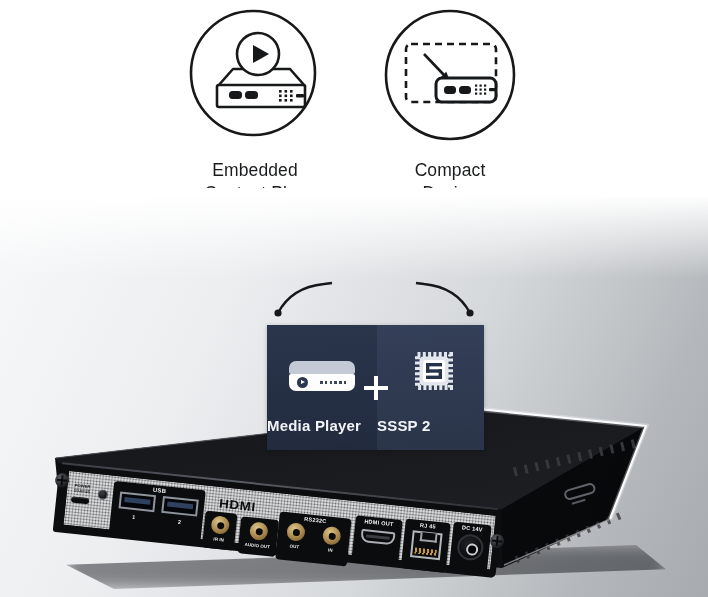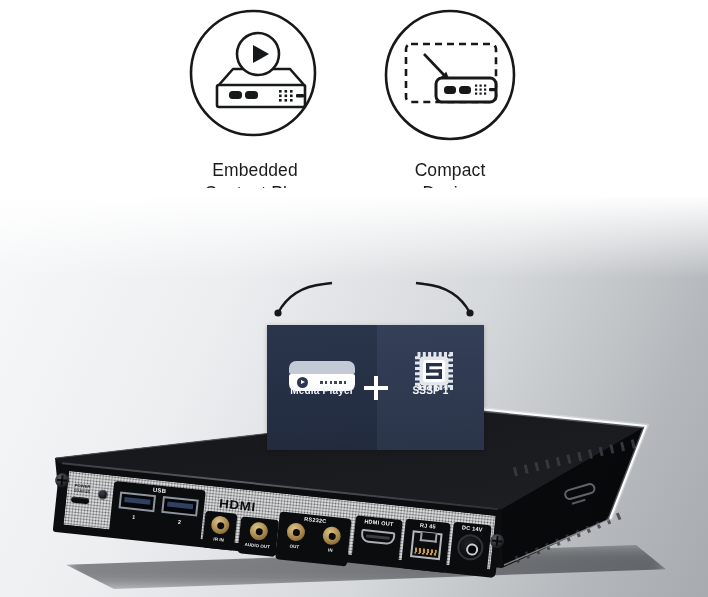--- a/index.html
+++ b/index.html
@@ -28,22 +28,22 @@
   .allinone .txt{position:absolute;left:0;top:2px;width:100%;text-align:center;
                  font-size:19px;font-weight:700;color:#17181b;letter-spacing:.2px;}
   .allinone svg{position:absolute;left:0;top:0;}
 
   
   .combo{position:absolute;left:267px;top:325px;width:217px;height:125px;z-index:5;
          box-shadow:0 1px 4px rgba(10,12,18,.25);}
   .combo .half{position:absolute;top:0;height:100%;}
   .combo .half.l{left:0;width:110px;background:linear-gradient(178deg,var(--box_left,#2a354c),#222b3e);}
   .combo .half.r{left:110px;width:107px;background:linear-gradient(178deg,var(--box_right,#343f59),#2b3549);}
-  .combo .half-label{position:absolute;left:0;top:60px;width:100%;text-align:center;
-         color:#f2f4f8;font-size:10px;font-weight:700;letter-spacing:.2px;}
+  .combo .half-label{position:absolute;left:0;top:92px;width:100%;
+         color:#f2f4f8;font-size:15px;font-weight:700;letter-spacing:.2px;}
   
   .mp-icon{position:absolute;left:22px;top:36px;width:66px;height:30px;}
   .mp-top{height:13px;background:#c3cad6;border-radius:7px 7px 2px 2px;}
   .mp-body{height:17px;background:#fdfdfe;border-radius:2px 2px 7px 7px;position:relative;}
   .mp-play{position:absolute;left:8px;top:3px;width:11px;height:11px;border-radius:50%;background:#2b3750;}
   .mp-play::after{content:"";position:absolute;left:4.2px;top:3px;border-style:solid;
         border-width:2.6px 0 2.6px 4px;border-color:transparent transparent transparent #fff;}
   .mp-dots{position:absolute;right:9px;top:7px;width:26px;height:3px;
         background:repeating-linear-gradient(90deg,#3a4558 0 2.6px,transparent 2.6px 4.8px);}
   
@@ -317,18 +317,18 @@
           <rect x="12" y="12" width="22" height="22" rx="3.5" fill="#fff"></rect>
           <g fill="#26324a">
             <rect x="15" y="15" width="16" height="3.4"></rect>
             <rect x="15" y="15" width="3.4" height="9.7"></rect>
             <rect x="15" y="21.3" width="16" height="3.4"></rect>
             <rect x="27.6" y="21.3" width="3.4" height="9.7"></rect>
             <rect x="15" y="27.6" width="16" height="3.4"></rect>
           </g>
         </svg>
       </div>
-      <div class="half-label">SSSP 1</div>
+      <div class="half-label">SSSP 2</div>
     </div>
     <div class="plus"></div>
   </div>
 
 </div>
 
 </body></html>

